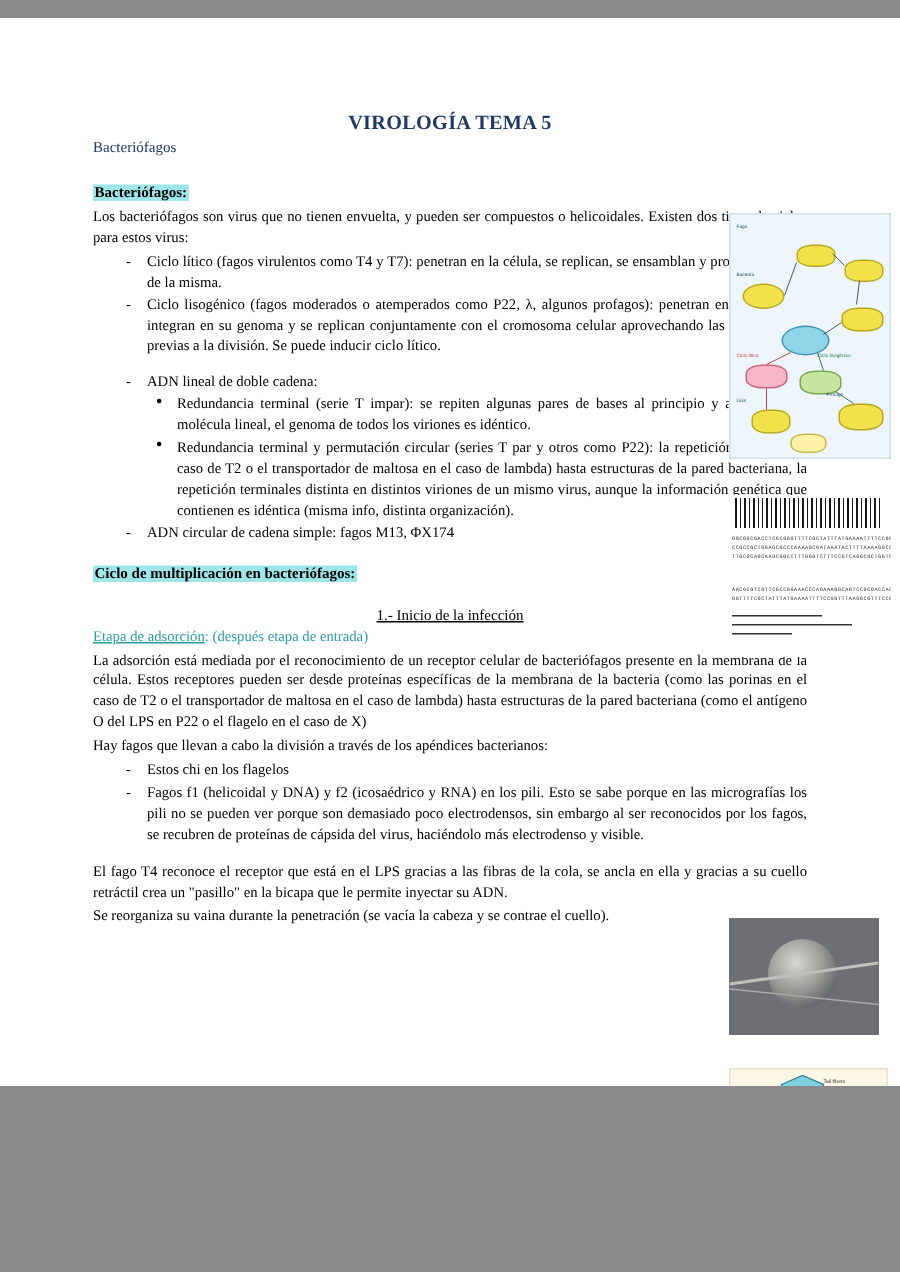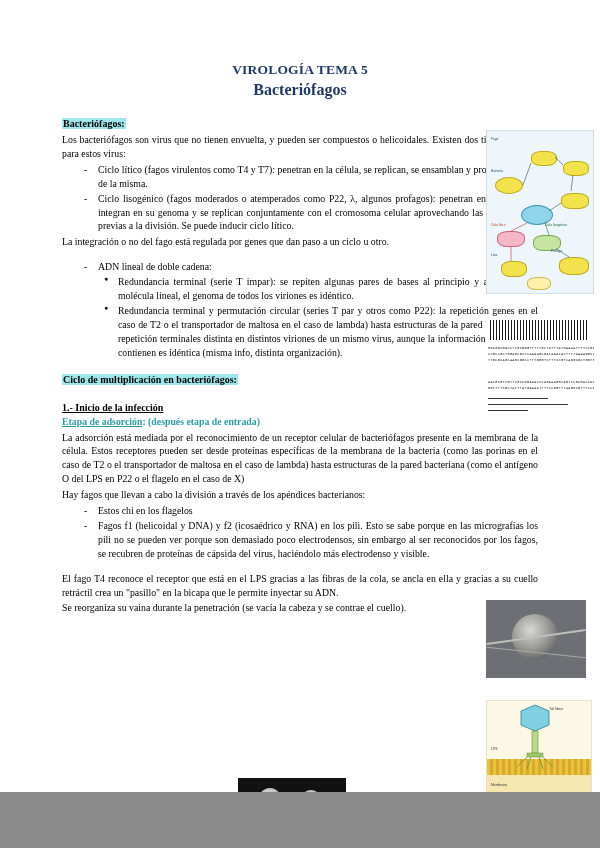--- a/index.html
+++ b/index.html
@@ -3,44 +3,44 @@
 <meta charset="utf-8">
 <style>
   html, body {
     margin: 0;
     padding: 0;
     background: #8a8a8a;
   }
   .page {
     position: relative;
     width: 600px;
-    height: 792px;
+    height: 712px;
     background: #ffffff;
-    margin: 0 auto;
+    margin: 12px auto;
     overflow: hidden;
     font-family: "Liberation Serif", serif;
     color: #000;
   }
   .content {
     position: absolute;
     left: 62px;
     top: 62px;
     width: 476px;
   }
   .title {
     text-align: center;
     font-weight: bold;
     font-size: 13.5px;
     color: #1f3864;
     letter-spacing: 0.2px;
   }
   .subtitle {
-    text-align: center;
-    font-weight: bold;
-    font-size: 16px;
+    text-align: left;
+    font-weight: normal;
+    font-size: 10px;
     color: #1f3864;
     margin-top: 3px;
     margin-bottom: 14px;
   }
   .hl {
     background: #9ee6ea;
     font-weight: bold;
     font-size: 10px;
     display: inline;
     padding: 0 1px;
@@ -84,31 +84,31 @@
     margin-bottom: 1px;
   }
   ul.dot > li:before {
     content: "\25CF";
     position: absolute;
     left: 0;
     top: 0;
     font-size: 7px;
   }
   .sec-head {
-    font-weight: bold;
+    font-weight: normal;
     font-size: 10px;
     margin-top: 10px;
     margin-bottom: 2px;
+    text-align: center;
   }
   .underline {
     text-decoration: underline;
   }
   .teal {
     color: #2e9aa4;
-    font-weight: bold;
   }
   .gap {
     height: 8px;
   }
   .smallgap {
     height: 5px;
   }
 
   
   .fig {
@@ -217,30 +217,32 @@
     <div class="subtitle">Bacteriófagos</div>
 
     <div>
       <span class="hl">Bacteriófagos:</span>
     </div>
     <p class="para">Los bacteriófagos son virus que no tienen envuelta, y pueden ser compuestos o helicoidales. Existen dos tipos de ciclos para estos virus:</p>
     <ul class="dash">
       <li>Ciclo lítico (fagos virulentos como T4 y T7): penetran en la célula, se replican, se ensamblan y producen la lisis de la misma.</li>
       <li>Ciclo lisogénico (fagos moderados o atemperados como P22, λ, algunos profagos): penetran en la célula, se integran en su genoma y se replican conjuntamente con el cromosoma celular aprovechando las replicaciones previas a la división. Se puede inducir ciclo lítico.</li>
     </ul>
-    <p class="para">La integración o no del fago está regulada por genes que dan paso a un ciclo u otro.</p>
 
     <div class="gap"></div>
 
     <ul class="dash">
       <li>ADN lineal de doble cadena:</li>
     </ul>
     <ul class="dot">
       <li>Redundancia terminal (serie T impar): se repiten algunas pares de bases al principio y al final de la molécula lineal, el genoma de todos los viriones es idéntico.</li>
       <li>Redundancia terminal y permutación circular (series T par y otros como P22): la repetición genes en el caso de T2 o el transportador de maltosa en el caso de lambda) hasta estructuras de la pared bacteriana, la repetición terminales distinta en distintos viriones de un mismo virus, aunque la información genética que contienen es idéntica (misma info, distinta organización).</li>
+    </ul>
+    <ul class="dash">
+      <li>ADN circular de cadena simple: fagos M13, ΦX174</li>
     </ul>
 
     <div class="gap"></div>
 
     <div>
       <span class="hl">Ciclo de multiplicación en bacteriófagos:</span>
     </div>
 
     <div class="smallgap"></div>
 

